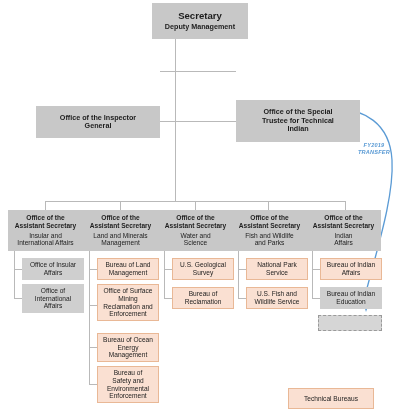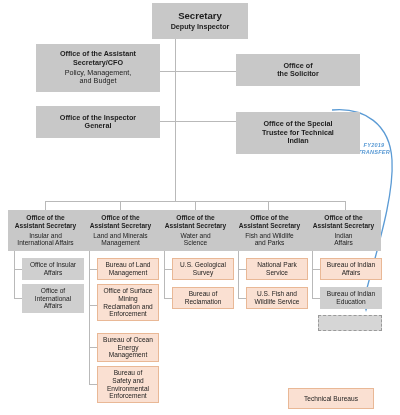--- a/index.html
+++ b/index.html
@@ -102,42 +102,31 @@
   <svg id="transfer-arrow" width="70" height="235" viewBox="0 0 70 235">
     <path d="M2,14 C34,11 60,28 62,64 C64,100 48,150 36,196" fill="none" stroke="#5b9bd5" stroke-width="1.3"></path>
     <polygon points="36,216 30.5,197 41.5,199.5" fill="#5b9bd5"></polygon>
   </svg>
   <div id="transfer-label" style="left:352px;top:142px;width:44px;">FY2019
 TRANSFER</div>
 
   <div class="box gray" style="left:152px;top:3px;width:96px;height:36px;">
     <div class="t-bold f9">Secretary</div>
     <div class="ln-sp"></div>
-    <div class="t-bold f7">Deputy Inspector</div>
-  </div>
-
-  <div class="box gray" style="left:36px;top:44px;width:124px;height:48px;">
-    <div class="t-bold f7">Office of the Assistant</div>
-    <div class="t-bold f7">Secretary/CFO</div>
-    <div class="ln-sp"></div>
-    <div class="t-norm f7">Policy, Management,</div>
-    <div class="t-norm f7">and Budget</div>
-  </div>
-
-  <div class="box gray" style="left:236px;top:54px;width:124px;height:32px;">
-    <div class="t-bold f7">Office of</div>
-    <div class="t-bold f7">the Solicitor</div>
-  </div>
+    <div class="t-bold f7">Deputy Management</div>
+  </div>
+
+
 
   <div class="box gray" style="left:36px;top:106px;width:124px;height:32px;">
     <div class="t-bold f7">Office of the Inspector</div>
     <div class="t-bold f7">General</div>
   </div>
 
-  <div class="box gray" style="left:236px;top:112px;width:124px;height:42px;">
+  <div class="box gray" style="left:236px;top:100px;width:124px;height:42px;">
     <div class="t-bold f7">Office of the Special</div>
     <div class="t-bold f7">Trustee for Technical</div>
     <div class="t-bold f7">Indian</div>
   </div>
 
   <div class="box gray" style="left:8px;top:210px;width:75px;height:41px;">
     <div class="t-bold f65">Office of the</div>
     <div class="t-bold f65">Assistant Secretary</div>
     <div class="ln-sp"></div>
     <div class="t-norm f65">Insular and</div>

